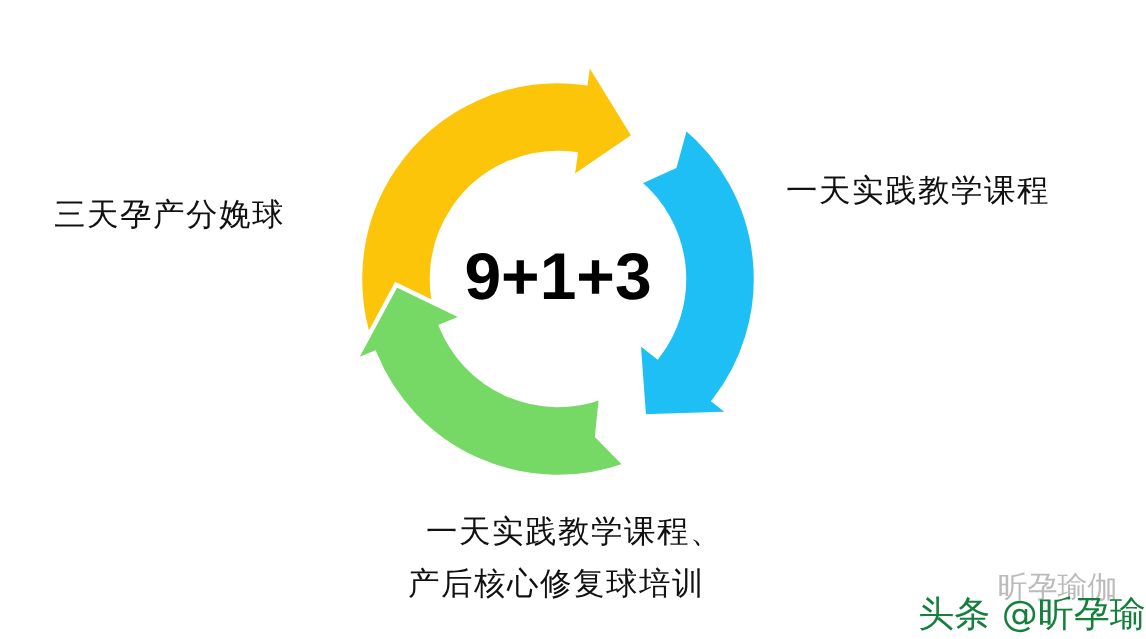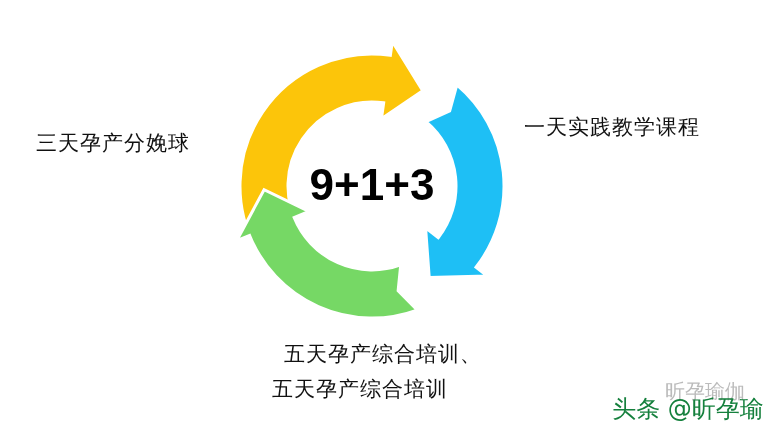--- a/index.html
+++ b/index.html
@@ -18,16 +18,16 @@
   <g id="arrows">
       <path d="M257.6846467004541,252 A132,132,0 0,1 390.37084932672866,55.28461492611271 L392.31927274016954,41.420861963730715 L422.70292878087616,90.64165997123587 L381.46377086528446,118.66177132557321 L383.6905404806455,102.81748222570809 A84,84,0 0,0 299.25386608210715,228 L273.33709057459913,229.92755745218645 Z" fill="#FCC50A" stroke="#fff" stroke-width="3"></path>
       <path d="M456.84796447862317,84.88213350829488 A132,132,0 0,1 476.0174194760873,267.2673147429869 L487.04957002658136,275.88657539754615 L429.23128053718614,277.589194384894 L425.5847312452571,227.8649803221448 L438.1929033029646,237.7155639273553 A84,84,0 0,0 425.9941592136693,121.65226677800584 L449.6886984365743,110.97689599042826 Z" fill="#1EBFF5" stroke="#fff" stroke-width="3"></path>
       <path d="M417.1466589189883,310.0394259437399 A132,132,0 0,1 249.61173119718407,235.4480703309004 L236.63115723324904,240.6925626387232 L264.06579068193764,189.76914564387008 L308.95149788945844,211.47324835228204 L294.1165562163899,217.46695384693663 A84,84,0 0,0 400.72969203935617,264.9341801460163 L398.1275647247641,290.79193843780763 Z" fill="#76D865" stroke="#fff" stroke-width="3"></path>
     </g>
 </svg>
 
 <div class="center">9+1+3</div>
 <div class="label" style="left:36px;top:129px;">三天孕产分娩球</div>
 <div class="label" style="left:524px;top:113px;">一天实践教学课程</div>
-<div class="label" style="left:284px;top:340px;">五天孕产综合培训、</div>
-<div class="label" style="left:272px;top:375px;">五天孕产综合培训</div>
+<div class="label" style="left:284px;top:340px;">一天实践教学课程、</div>
+<div class="label" style="left:272px;top:375px;">产后核心修复球培训</div>
 <div class="wm2" style="left:665px;top:378px;">昕孕瑜伽</div>
 <div class="wm" style="left:612px;top:393px;">头条 @昕孕瑜伽</div>
 
 </body></html>

